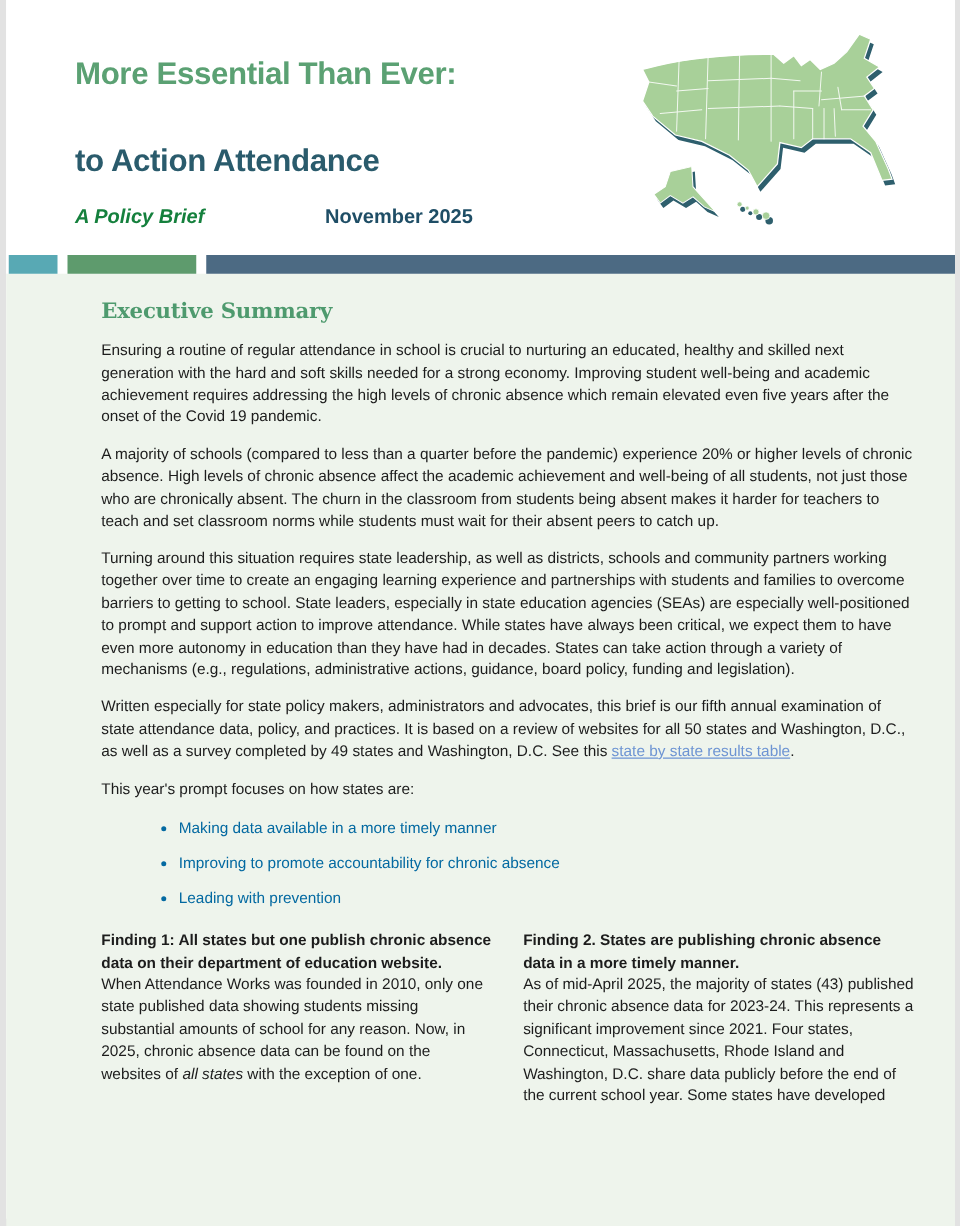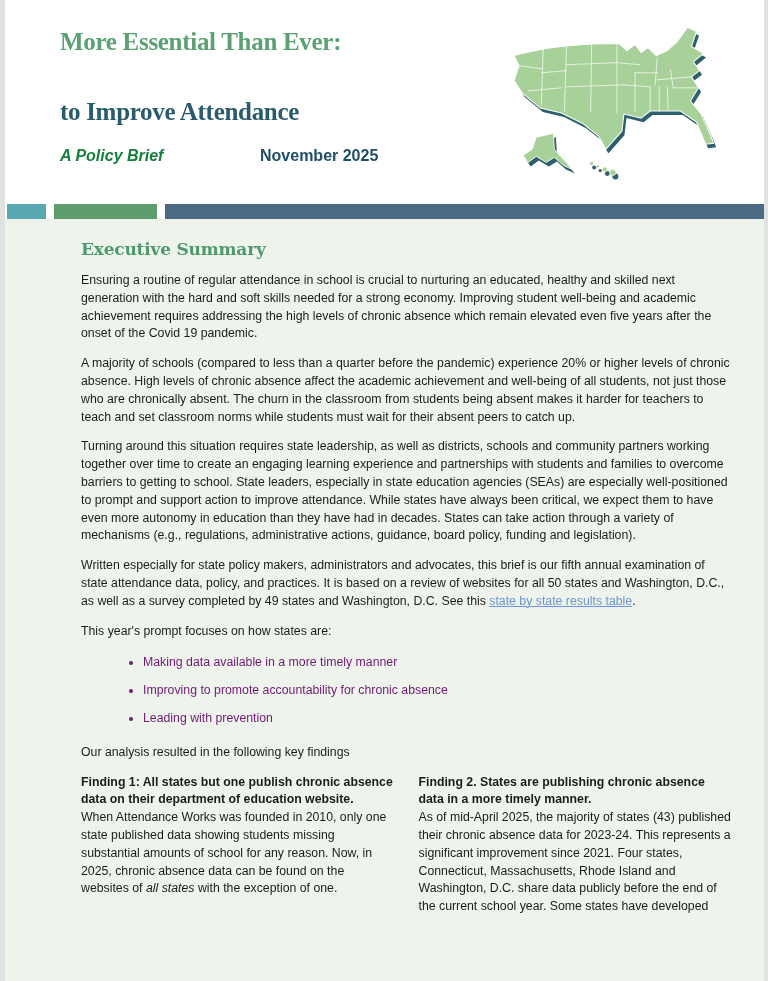--- a/index.html
+++ b/index.html
@@ -16,22 +16,22 @@
     background:#ffffff;
   }
   
   .header{
     position:relative;
     height:204px;
     background:#ffffff;
     padding-left:55px;
   }
   .doc-title{
-    margin:0;padding-top:24px;
-    font-family:Liberation Serif, serif;
+    margin:0;padding-top:42px;
+    font-family:Liberation Sans, sans-serif;
     font-weight:bold;
     font-size:25px;
     line-height:35px;
     letter-spacing:-0.3px;
   }
   .t-green{color:#5ba173;}
   .t-teal{color:#2a5b6c;}
   .subtitle-row{
     margin-top:18px;
     display:flex;
@@ -90,21 +90,21 @@
     cursor:pointer;
     text-align:right;
   }
   ul.focus-list{
     margin:14px 0 16px 0;
     padding-left:62px;
   }
   ul.focus-list li{
     font-size:12.3px;
     line-height:17.8px;
-    color:#701a75;
+    color:#0369a1;
     margin-bottom:10px;
   }
   .findings{
     display:flex;
     gap:24px;
     margin-top:4px;
   }
   .finding-col{flex:1;}
   .finding-col p{margin:0;}
   .finding-heading{font-weight:bold;}
@@ -125,21 +125,21 @@
 </style>
 </head>
 <body>
 
 <div class="page">
 
   <header class="header">
     <h1 class="doc-title">
       <span class="t-green">More Essential Than Ever:</span><br>
       <br>
-      <span class="t-teal">to Improve Attendance</span>
+      <span class="t-teal">to Action Attendance</span>
     </h1>
     <div class="subtitle-row">
       <span class="policy-brief">A Policy Brief</span>
       <span class="brief-date">November 2025</span>
     </div>
 
     <div class="map-wrap">
       <svg width="252" height="166" viewBox="0 0 250 160">
 
         <g fill="#2e5f6d" transform="translate(2.5,4)">
@@ -204,21 +204,20 @@
     <p><span>Written especially for state policy makers, administrators and advocates, this brief is our fifth annual examination of state attendance data, policy, and practices.  It is based on a review of websites for all 50 states and Washington, D.C., as well as a survey completed by 49 states and Washington, D.C. See this </span><a class="doc-link">state by state results table</a><span>.</span></p>
 
     <p>This year's prompt focuses on how states are:</p>
 
     <ul class="focus-list">
       <li>Making data available in a more timely manner</li>
       <li>Improving to promote accountability for chronic absence</li>
       <li>Leading with prevention</li>
     </ul>
 
-    <p>Our analysis resulted in the following key findings</p>
 
     <div class="findings">
       <div class="finding-col">
         <p><span class="finding-heading">Finding 1: All states but one publish chronic absence data on their department of education website.</span><br><span>When Attendance Works was founded in 2010, only one state  published data showing students missing substantial amounts of school for any reason. Now, in 2025, chronic absence data can be found on the websites of </span><span class="em">all states</span><span> with the exception of one.</span></p>
       </div>
       <div class="finding-col">
         <p><span class="finding-heading">Finding 2. States are publishing chronic absence data in a more timely manner.</span><br><span>As of  mid-April 2025, the majority of states (43) published their chronic absence data for 2023-24. This represents a significant improvement since 2021. Four states, Connecticut, Massachusetts, Rhode Island and Washington, D.C. share data publicly before the end of the current school year.  Some states have developed</span></p>
       </div>
     </div>
   </main>

